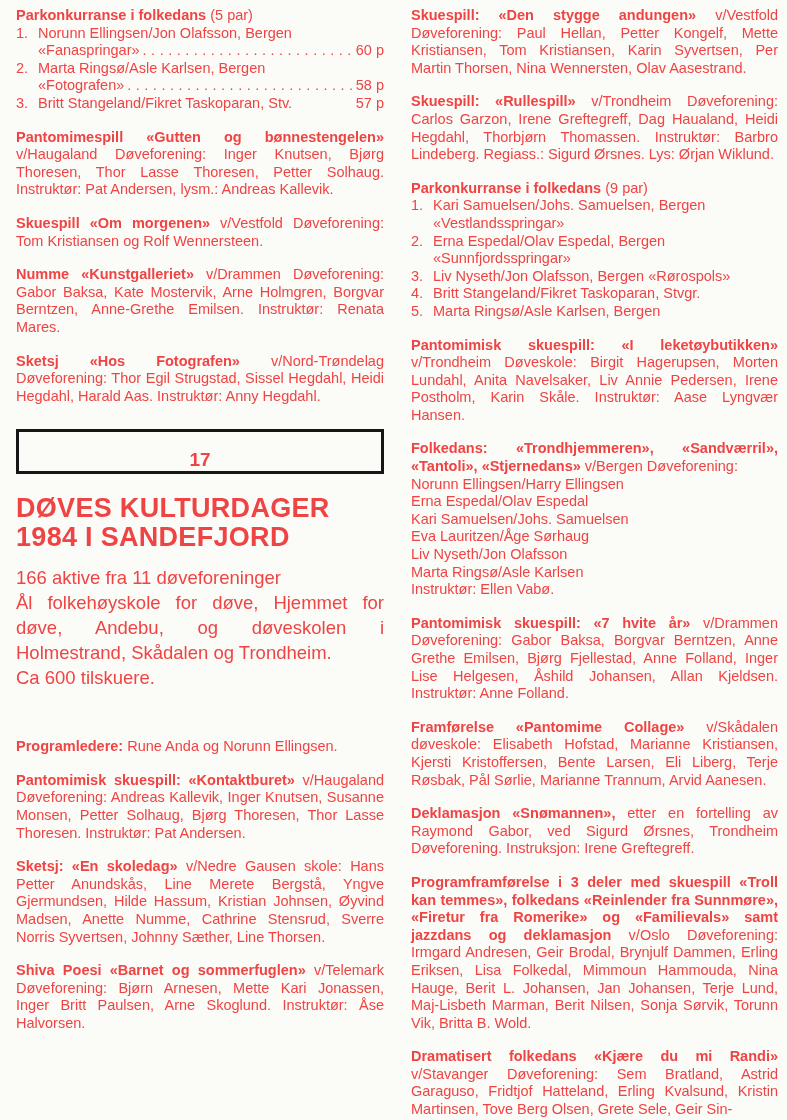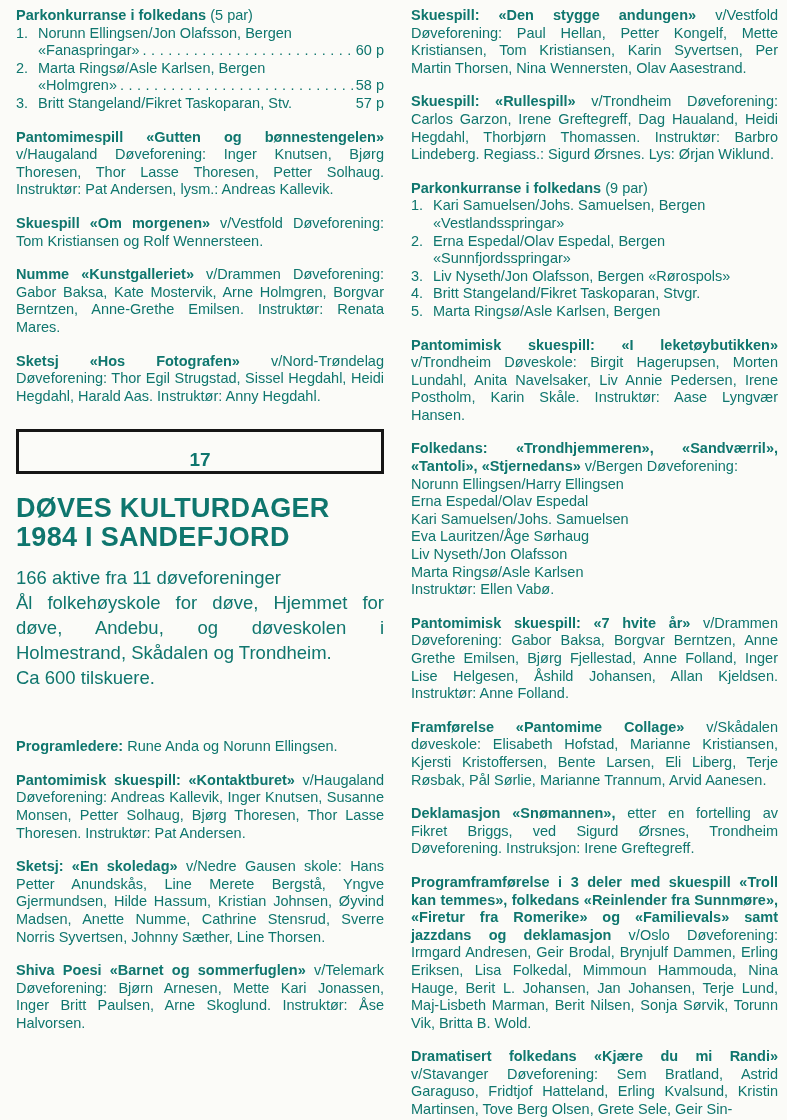--- a/index.html
+++ b/index.html
@@ -3,21 +3,21 @@
 <meta charset="utf-8">
 <style>
   html,body{margin:0;padding:0;background:#d9d9d4;}
   .page{
     position:relative;
     width:787px;height:1120px;
     margin:0 auto;
     background:#fbfbf8;
     overflow:hidden;
     font-family:"Liberation Sans", sans-serif;
-    color:#0f766e;
+    color:#ef4444;
     -webkit-font-smoothing:antialiased;
   }
   .col{position:absolute;top:7px;}
   .col-left{left:16px;width:368px;}
   .col-right{left:411px;width:367px;}
 
   p,.block{margin:0 0 16px;}
   .entry{
     font-size:14.5px;line-height:17.6px;
     text-align:justify;
@@ -78,21 +78,21 @@
             </div>
           </div>
         </div>
         <div class="ritem">
           <span class="rnum">2.</span>
           <div class="rbody">
             <div class="rline">
               <span class="rtext">Marta Ringsø/Asle Karlsen, Bergen</span>
             </div>
             <div class="rline">
-              <span class="rtext">«Holmgren»</span>
+              <span class="rtext">«Fotografen»</span>
               <span class="dots">............................................................</span>
               <span class="rscore">58 p</span>
             </div>
           </div>
         </div>
         <div class="ritem">
           <span class="rnum">3.</span>
           <div class="rbody">
             <div class="rline">
               <span class="rtext">Britt Stangeland/Fikret Taskoparan, Stv.</span>
@@ -172,17 +172,17 @@
             <div class="rline">
               <span class="rtext">Marta Ringsø/Asle Karlsen, Bergen</span>
             </div>
           </div>
         </div>
       </div>
       <p class="entry"><span class="b">Pantomimisk skuespill: «I leketøybutikken»</span><span> v/Trondheim Døveskole: Birgit Hagerupsen, Morten Lundahl, Anita Navelsaker, Liv Annie Pedersen, Irene Postholm, Karin Skåle. Instruktør: Aase Lyngvær Hansen.</span></p>
       <p class="entry"><span class="b">Folkedans: «Trondhjemmeren», «Sandværril», «Tantoli», «Stjernedans»</span><span> v/Bergen Døveforening:</span><span class="pline">Norunn Ellingsen/Harry Ellingsen</span><span class="pline">Erna Espedal/Olav Espedal</span><span class="pline">Kari Samuelsen/Johs. Samuelsen</span><span class="pline">Eva Lauritzen/Åge Sørhaug</span><span class="pline">Liv Nyseth/Jon Olafsson</span><span class="pline">Marta Ringsø/Asle Karlsen</span><span class="pline">Instruktør: Ellen Vabø.</span></p>
       <p class="entry"><span class="b">Pantomimisk skuespill: «7 hvite år»</span><span> v/Drammen Døveforening: Gabor Baksa, Borgvar Berntzen, Anne Grethe Emilsen, Bjørg Fjellestad, Anne Folland, Inger Lise Helgesen, Åshild Johansen, Allan Kjeldsen. Instruktør: Anne Folland.</span></p>
       <p class="entry"><span class="b">Framførelse «Pantomime Collage»</span><span> v/Skådalen døveskole: Elisabeth Hofstad, Marianne Kristiansen, Kjersti Kristoffersen, Bente Larsen, Eli Liberg, Terje Røsbak, Pål Sørlie, Marianne Trannum, Arvid Aanesen.</span></p>
-      <p class="entry"><span class="b">Deklamasjon «Snømannen»,</span><span> etter en fortelling av Fikret Briggs, ved Sigurd Ørsnes, Trondheim Døveforening. Instruksjon: Irene Greftegreff.</span></p>
+      <p class="entry"><span class="b">Deklamasjon «Snømannen»,</span><span> etter en fortelling av Raymond Gabor, ved Sigurd Ørsnes, Trondheim Døveforening. Instruksjon: Irene Greftegreff.</span></p>
       <p class="entry"><span class="b">Programframførelse i 3 deler med skuespill «Troll kan temmes», folkedans «Reinlender fra Sunnmøre», «Firetur fra Romerike» og «Familievals» samt jazzdans og deklamasjon</span><span> v/Oslo Døveforening: Irmgard Andresen, Geir Brodal, Brynjulf Dammen, Erling Eriksen, Lisa Folkedal, Mimmoun Hammouda, Nina Hauge, Berit L. Johansen, Jan Johansen, Terje Lund, Maj-Lisbeth Marman, Berit Nilsen, Sonja Sørvik, Torunn Vik, Britta B. Wold.</span></p>
       <p class="entry"><span class="b">Dramatisert folkedans «Kjære du mi Randi»</span><span> v/Stavanger Døveforening: Sem Bratland, Astrid Garaguso, Fridtjof Hatteland, Erling Kvalsund, Kristin Martinsen, Tove Berg Olsen, Grete Sele, Geir Sin-</span></p>
     </div>
 </div>
 
 </body></html>

